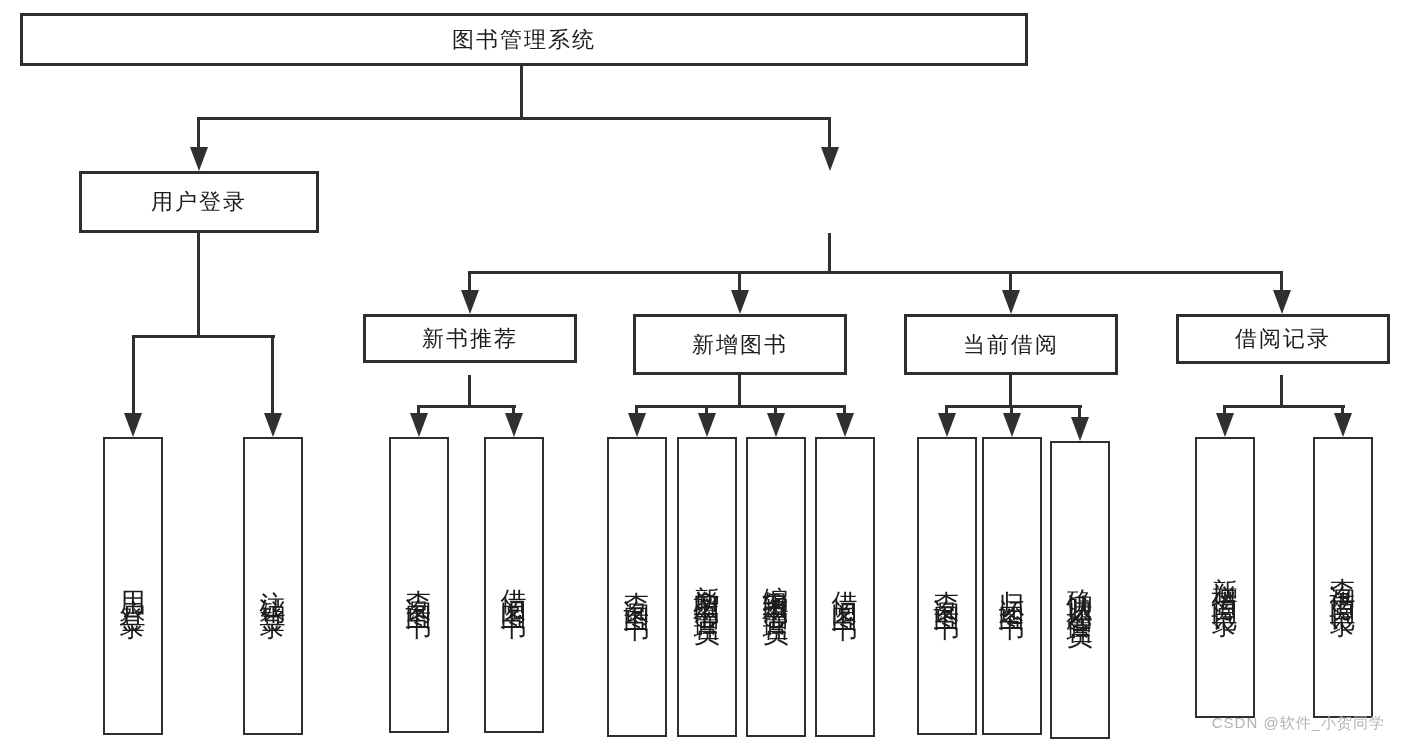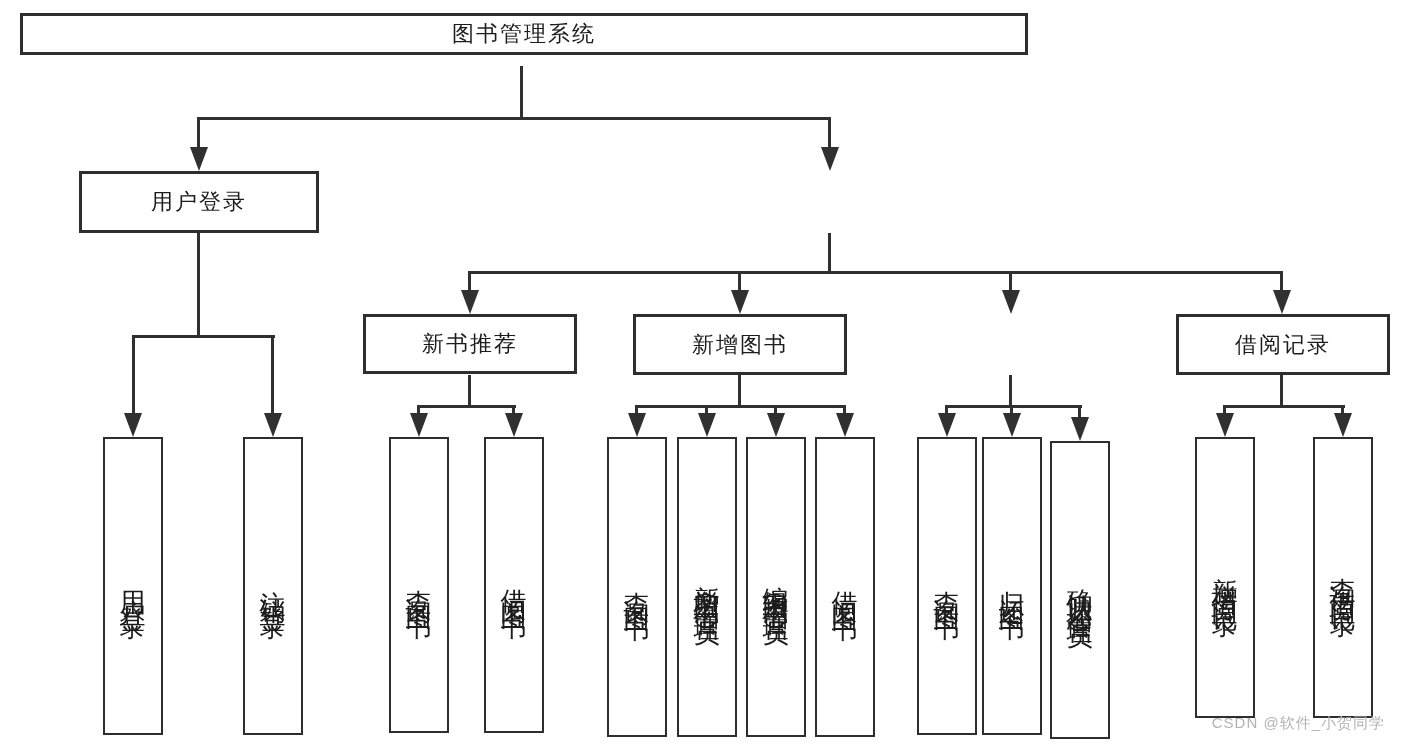--- a/index.html
+++ b/index.html
@@ -77,35 +77,38 @@
   <div class="arr" style="left:628px;top:413px"></div>
   <div class="arr" style="left:698px;top:413px"></div>
   <div class="arr" style="left:767px;top:413px"></div>
   <div class="arr" style="left:836px;top:413px"></div>
   <div class="arr" style="left:938px;top:413px"></div>
   <div class="arr" style="left:1003px;top:413px"></div>
   <div class="arr" style="left:1071px;top:417px"></div>
   <div class="arr" style="left:1216px;top:413px"></div>
   <div class="arr" style="left:1334px;top:413px"></div>
 
-  <div class="box" style="left:20px;top:13px;width:1008px;height:42px">
+  <div class="box" style="left:20px;top:13px;width:1008px;height:53px">
     <span class="htext">图书管理系统</span>
   </div>
 
   <div class="box" style="left:79px;top:171px;width:240px;height:62px">
     <span class="htext">用户登录</span>
   </div>
 
-  <div class="box" style="left:363px;top:314px;width:214px;height:60px">
+  <div class="box" style="left:363px;top:314px;width:214px;height:49px">
     <span class="htext">新书推荐</span>
   </div>
   <div class="box" style="left:633px;top:314px;width:214px;height:61px">
     <span class="htext">新增图书</span>
   </div>
-  <div class="box" style="left:1176px;top:314px;width:214px;height:61px">
+  <div class="box" style="left:904px;top:314px;width:214px;height:61px">
+    <span class="htext">当前借阅</span>
+  </div>
+  <div class="box" style="left:1176px;top:314px;width:214px;height:50px">
     <span class="htext">借阅记录</span>
   </div>
 
   <div class="box leaf" style="left:103px;top:437px;width:60px;height:298px">
     <span class="vtext sp8">用户登录</span>
   </div>
   <div class="box leaf" style="left:243px;top:437px;width:60px;height:298px">
     <span class="vtext sp8">注销登录</span>
   </div>
 

